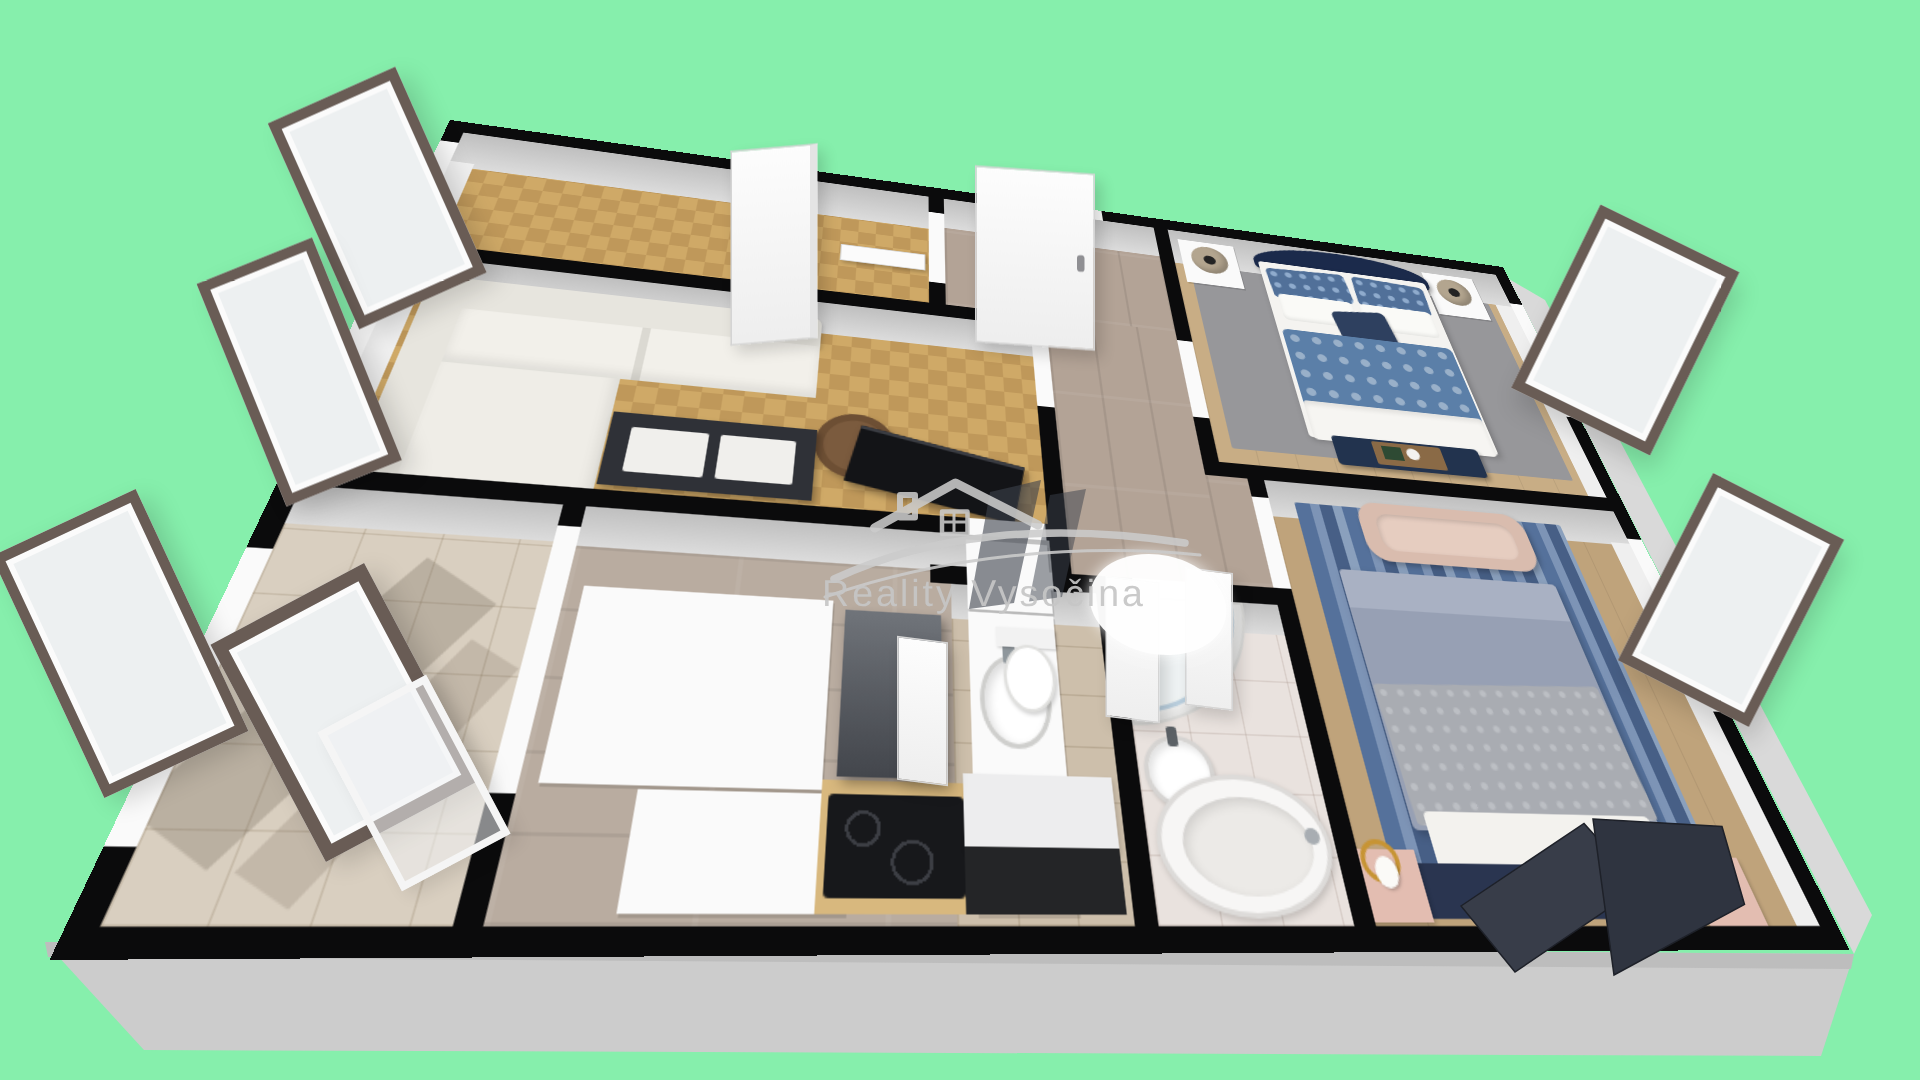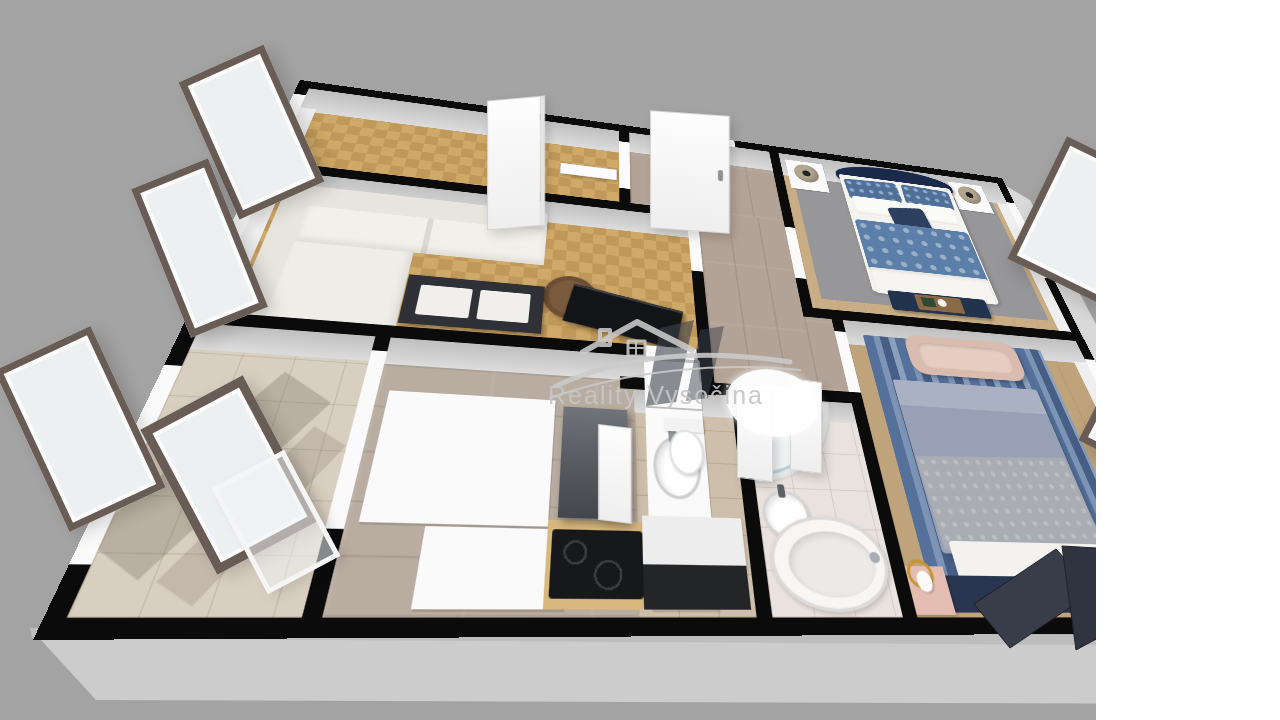--- a/index.html
+++ b/index.html
@@ -1,17 +1,17 @@
 <!DOCTYPE html>
 <html><head>
 <meta charset="utf-8">
 <style>
   html,body{margin:0;padding:0;background:#fff;width:1280px;height:720px;overflow:hidden;
     font-family:"Liberation Sans", sans-serif;}
-  #stage{position:relative;width:1096px;height:720px;background:#a3a3a3;overflow:hidden;}
+  #stage{position:relative;width:1280px;height:720px;background:#86efac;overflow:hidden;}
   #stage *{box-sizing:border-box;}
   svg.layer{position:absolute;left:0;top:0;pointer-events:none;}
 
   
   #plan{position:absolute;left:0;top:0;width:1000px;height:640px;transform-origin:0 0;}
   .abs{position:absolute;}
   .wall{position:absolute;background:#0b0b0c;}
   .gap{position:absolute;background:#fafafa;}
   .face{position:absolute;background:linear-gradient(180deg,#bfbfbf,#dcdcdc);}
   .facew{position:absolute;background:#efefef;}

